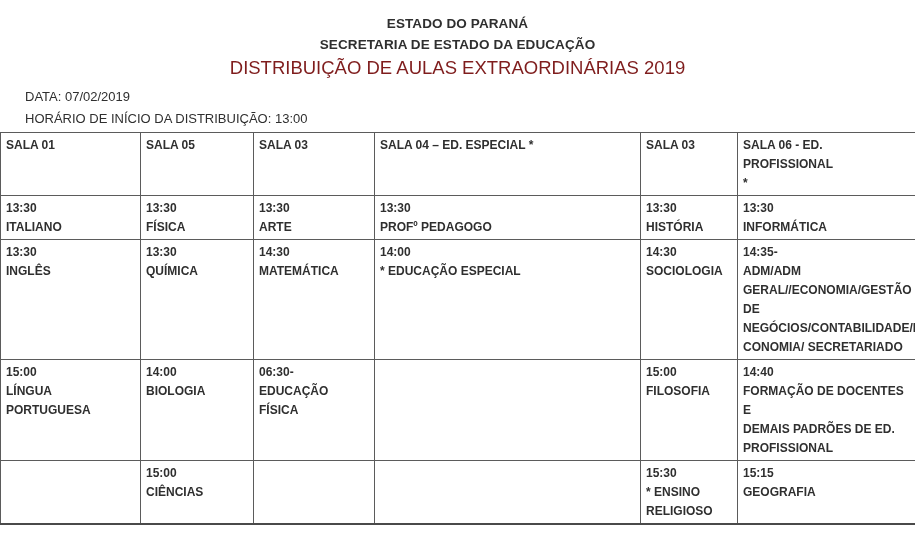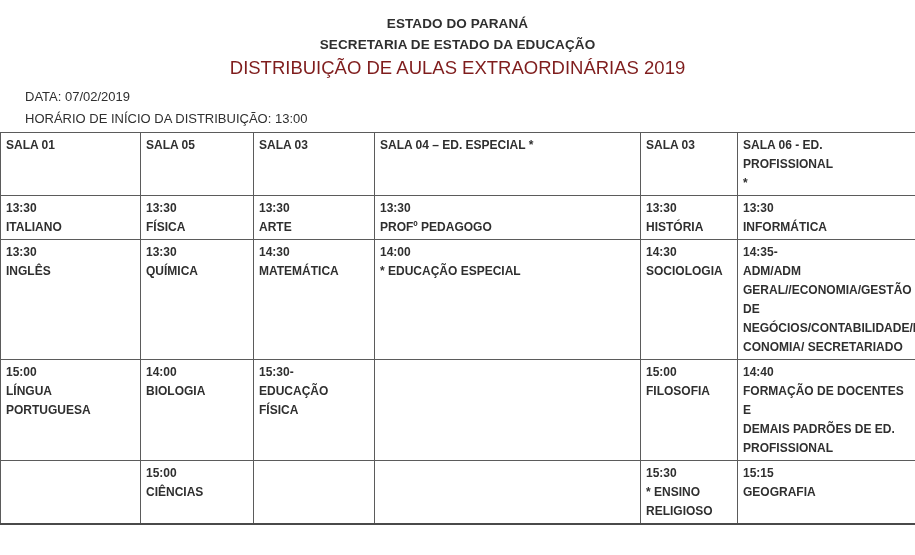--- a/index.html
+++ b/index.html
@@ -121,21 +121,21 @@
 GERAL//ECONOMIA/GESTÃO
 DE
 NEGÓCIOS/CONTABILIDADE/E
 CONOMIA/ SECRETARIADO</td>
       </tr>
       <tr class="r3">
         <td>15:00
 LÍNGUA PORTUGUESA</td>
         <td>14:00
 BIOLOGIA</td>
-        <td>15:30-
+        <td>06:30-
 EDUCAÇÃO FÍSICA</td>
         <td></td>
         <td>15:00
 FILOSOFIA</td>
         <td>14:40
 FORMAÇÃO DE DOCENTES E
 DEMAIS PADRÕES DE ED.
 PROFISSIONAL</td>
       </tr>
       <tr class="r4">

